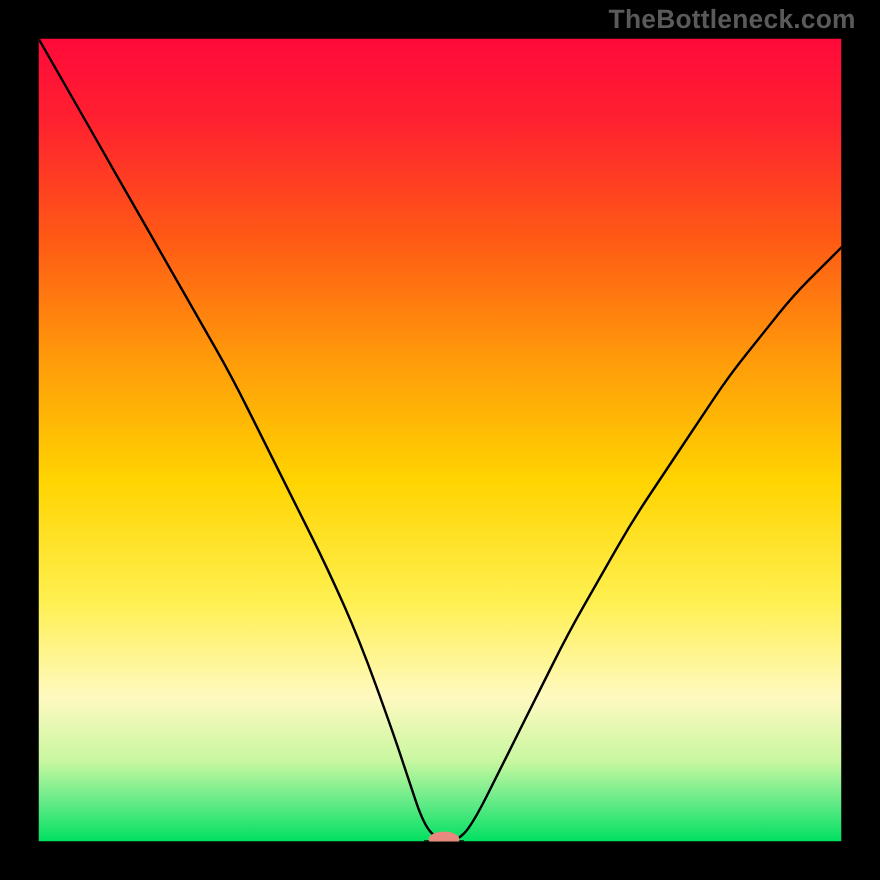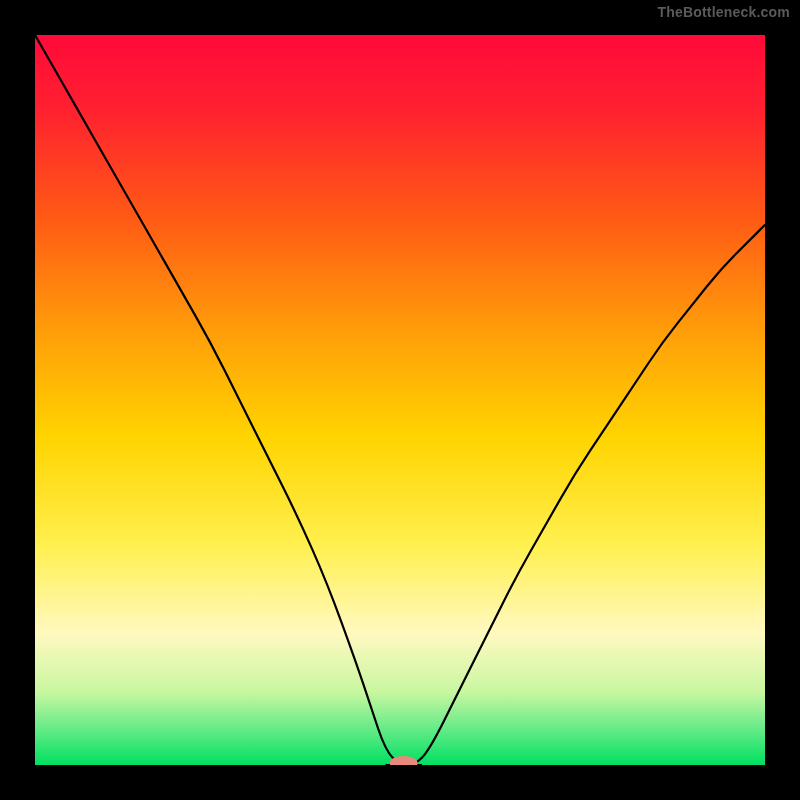--- a/index.html
+++ b/index.html
@@ -13,22 +13,22 @@
   }
   .frame {
     position: relative;
     width: 800px;
     height: 800px;
     background: #000;
   }
   .watermark {
     position: absolute;
     top: 4px;
-    right: 10px;
-    font-size: 14px;
+    right: 22px;
+    font-size: 24px;
     font-weight: 600;
     color: #5a5a5a;
     letter-spacing: 0.2px;
     z-index: 3;
   }
   
   .plot {
     position: absolute;
     left: 35px;
     top: 35px;

